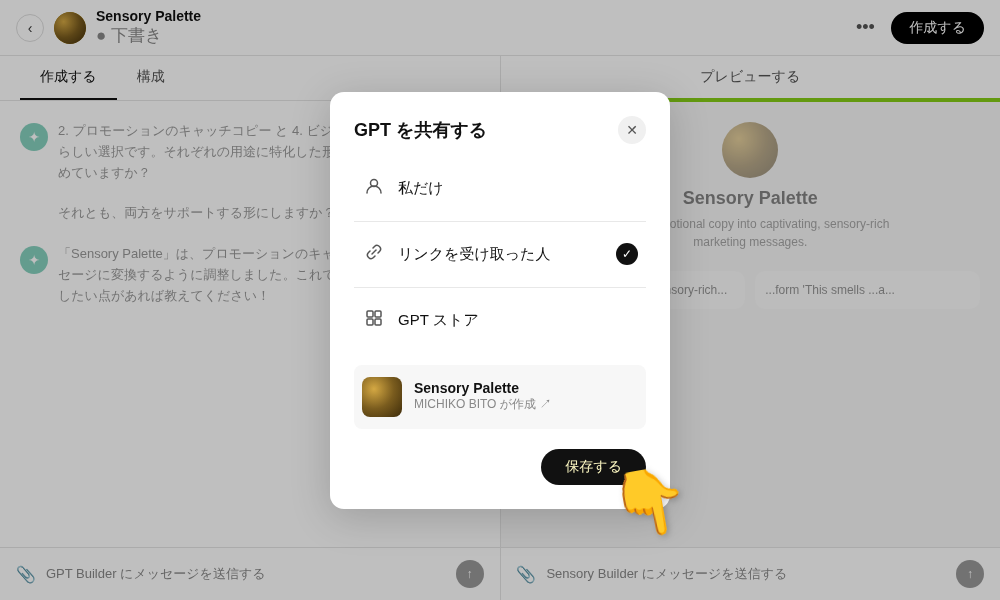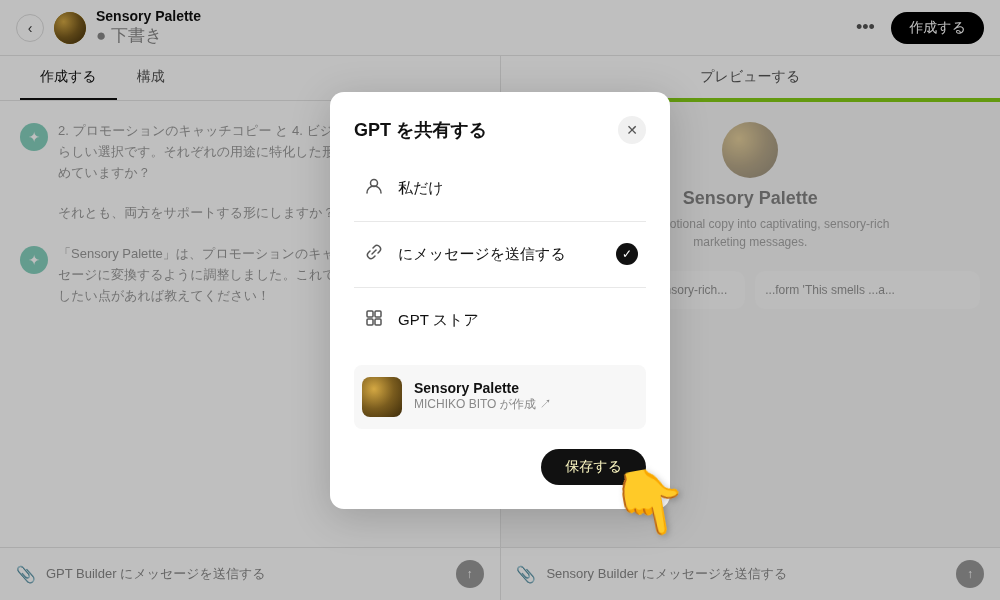--- a/index.html
+++ b/index.html
@@ -570,21 +570,21 @@
 
       <div class="modal-option">
         <div class="modal-option-left">
           <span class="option-icon">
             <svg width="20" height="20" viewBox="0 0 20 20" fill="none">
               <path d="M8 12l4-4" stroke="#555" stroke-width="1.5" stroke-linecap="round"></path>
               <path d="M6 9l-1.5 1.5a3.536 3.536 0 005 5L11 14" stroke="#555" stroke-width="1.5" stroke-linecap="round"></path>
               <path d="M14 11l1.5-1.5a3.536 3.536 0 00-5-5L9 6" stroke="#555" stroke-width="1.5" stroke-linecap="round"></path>
             </svg>
           </span>
-          <span>にメッセージを送信する</span>
+          <span>リンクを受け取った人</span>
         </div>
         <div class="check-circle">✓</div>
       </div>
 
       <div class="modal-divider"></div>
 
       <div class="modal-option">
         <div class="modal-option-left">
           <span class="option-icon">
             <svg width="20" height="20" viewBox="0 0 20 20" fill="none">

